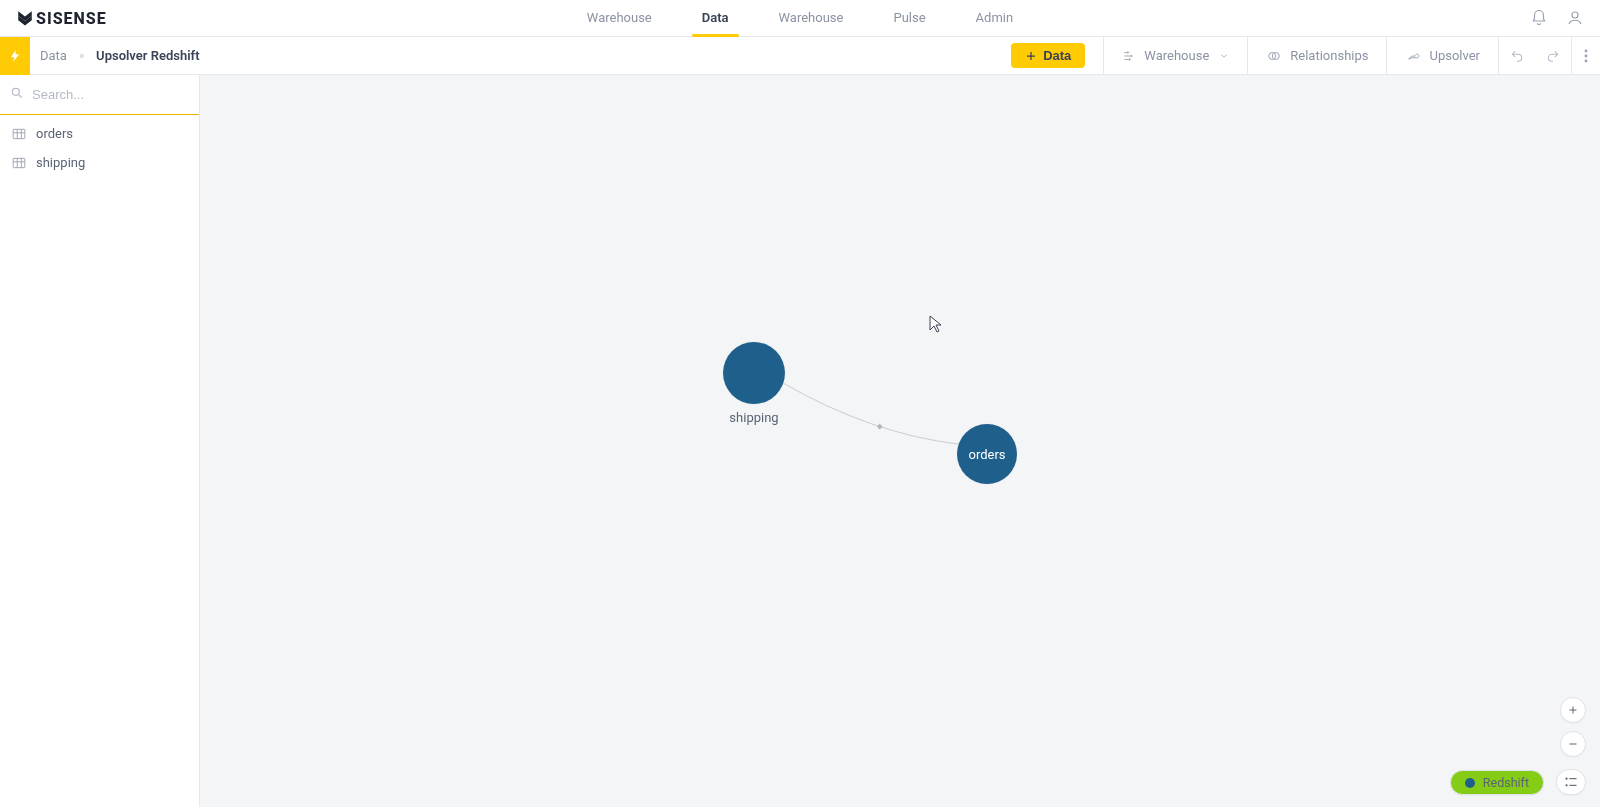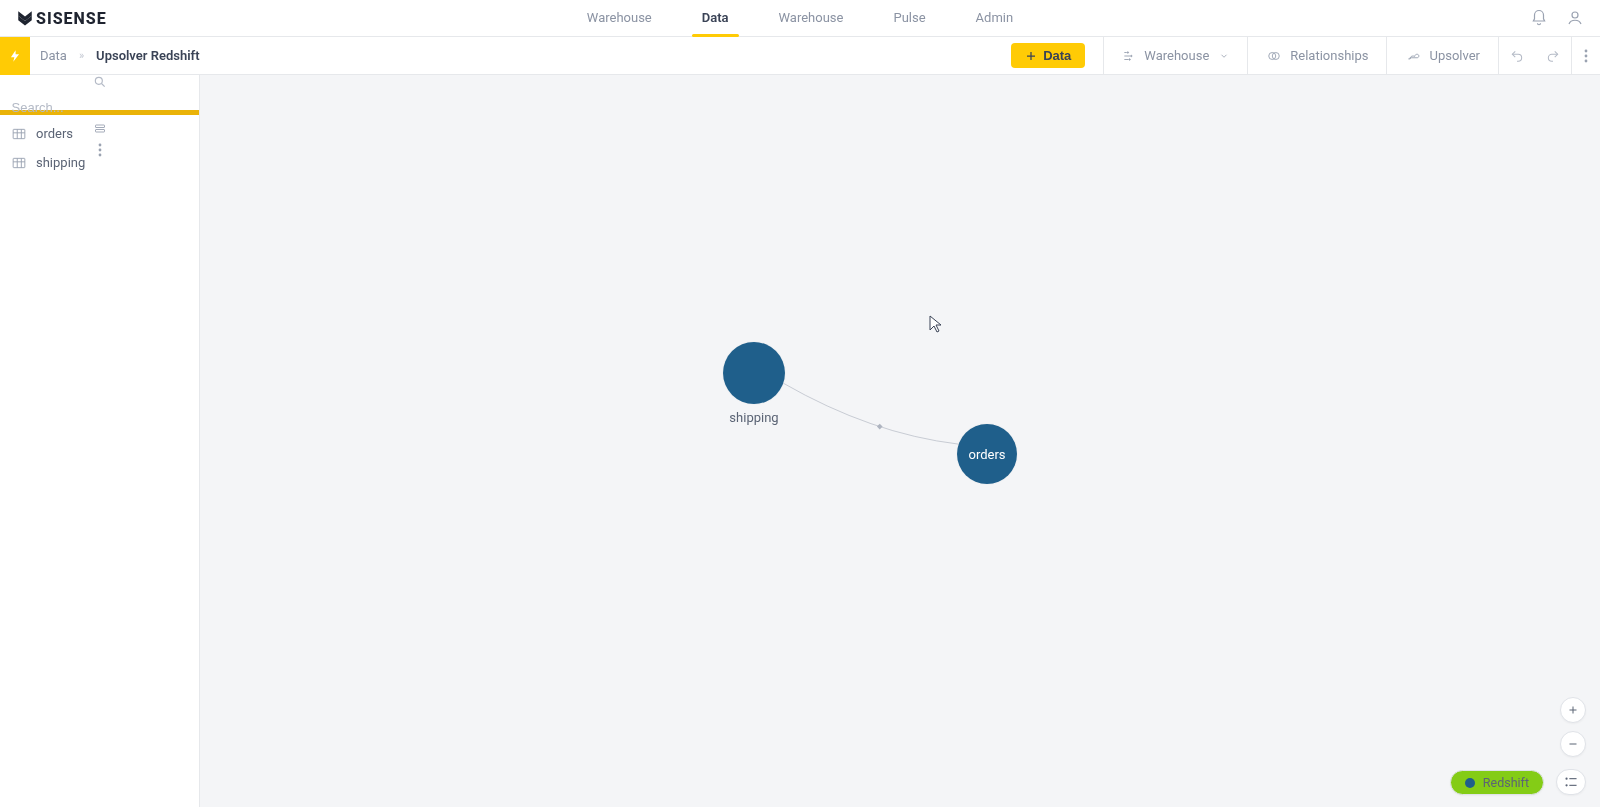--- a/index.html
+++ b/index.html
@@ -30,21 +30,21 @@
   .btn-primary { background: #ffcb05; color: #3a4356; border: none; border-radius: 4px; padding: 0 14px; margin: 6px 18px 6px 0; display:flex; align-items:center; gap:6px; font-weight:600; cursor:pointer; font-size:13px; }
   .cellbtn { border-left: 1px solid #e6e8eb; display:flex; align-items:center; gap:8px; padding: 0 18px; color:#8b93a3; cursor:pointer; font-size:13px; }
   .cellbtn svg { display:block; }
   .chev { margin-left: 2px; }
 
   
   .content { flex:1; display:flex; min-height:0; }
 
   
   .sidebar { width: 200px; border-right: 1px solid #e6e8eb; display:flex; flex-direction:column; }
-  .searchrow { height: 40px; border-bottom: 5px solid #eab308; display:flex; align-items:center; padding: 0 10px; gap:8px; color:#9aa2b1;flex-direction:column; }
+  .searchrow { height: 40px; border-bottom: 1px solid #eab308; display:flex; align-items:center; padding: 0 10px; gap:8px; color:#9aa2b1; }
   .search-input { flex:1; border:none; outline:none; font-size:13px; background:transparent; color:#3a4356; }
   .search-input::placeholder { color:#b4bac6; }
   .side-tool { color:#9aa2b1; cursor:pointer; }
   .side-tool svg { display:block; }
   .side-list { padding: 4px 0; }
   .side-item { display:flex; align-items:center; gap:10px; padding: 7px 12px; color:#5b6475; cursor:pointer; }
   .side-item svg { display:block; flex:0 0 auto; }
 
   
   .canvas { flex:1; position:relative; background:#f4f5f7; overflow:hidden; }

